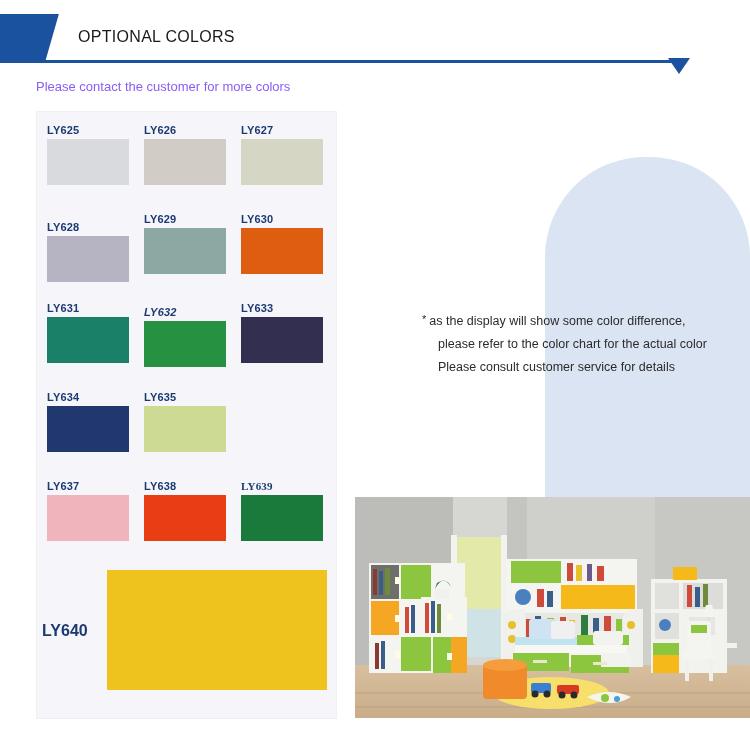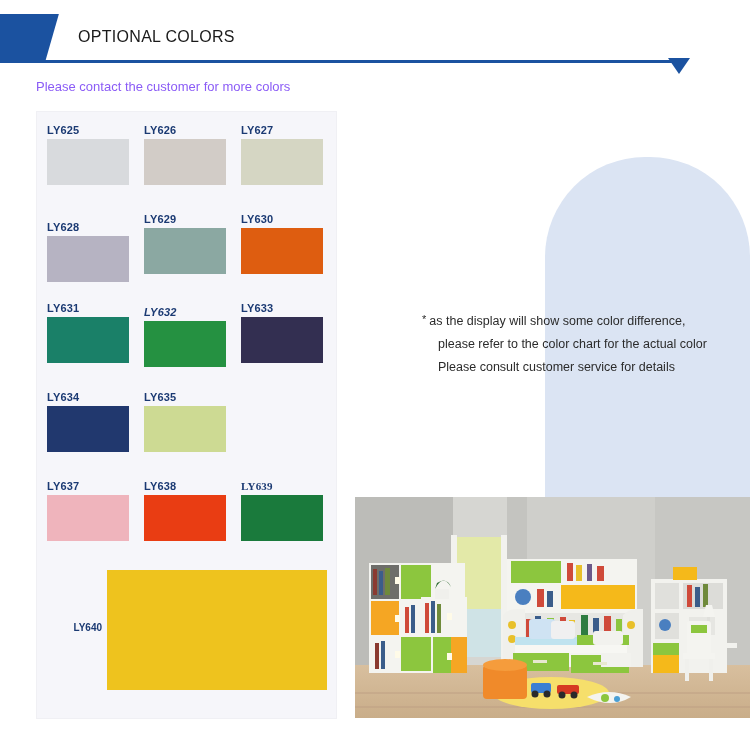--- a/index.html
+++ b/index.html
@@ -66,22 +66,22 @@
     letter-spacing:.2px;margin-bottom:3px;height:12px;line-height:12px;
   }
   .cell .chip{
     display:block;width:82px;height:46px;
   }
 
   
   .big{position:absolute;left:70px;top:458px;width:220px;}
   .big .chip{display:block;width:220px;height:120px;background:#eec31e;}
   .big .lbl{
-    position:absolute;left:-65px;top:52px;width:60px;text-align:right;
-    font-size:10px;font-weight:bold;color:#1b3a73;
+    position:absolute;left:-65px;top:52px;width:60px;text-align:left;
+    font-size:16px;font-weight:bold;color:#1b3a73;
   }
 
   
   .note{
     position:absolute;left:422px;top:308px;width:330px;
     font-size:12.5px;color:#2b2b2b;line-height:23px;
   }
   .note .ln{white-space:nowrap;}
   .note .ln.l1{text-indent:0;}
   .note .ln.l2{padding-left:16px;}

